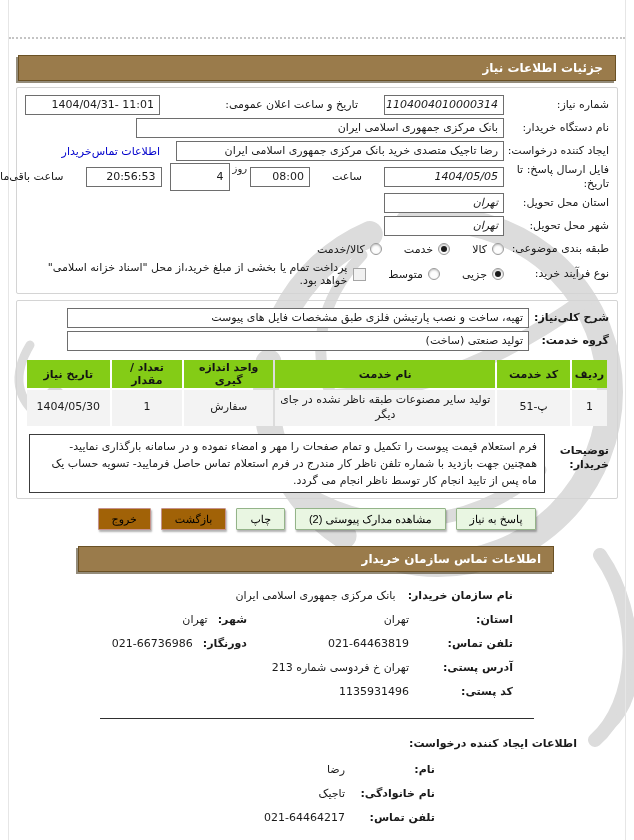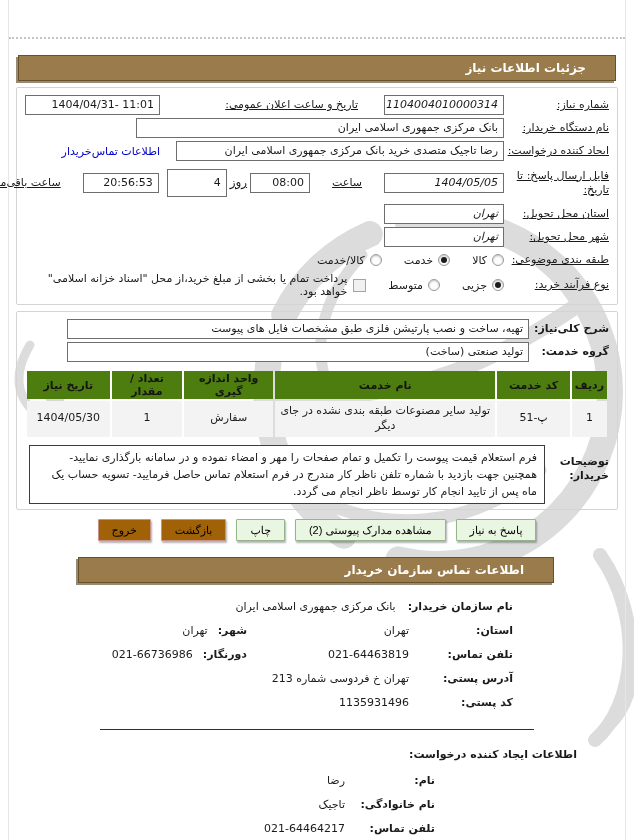--- a/index.html
+++ b/index.html
@@ -12,60 +12,60 @@
   .frame {
     position:relative; z-index:1; margin:0 8px; height:840px; box-sizing:border-box;
     border-left:1px solid #e6e6e6; border-right:1px solid #e6e6e6;
   }
   .top-strip { height:37px; border-bottom:2px dotted #c4c4c4; }
 
   .bar {
     height:26px; background:#9a7b4b; border:1px solid #6a5125;
     box-shadow:-2px 2px 0 rgba(60,45,15,.55);
     color:#fff; font-weight:bold; font-size:12px;
-    display:flex; align-items:center; padding:0 29px; box-sizing:border-box;
+    display:flex; align-items:center; padding:0 12px; box-sizing:border-box;
   }
   .bar-main { margin:16px 9px 0; }
   .bar-contact { margin:16px 71px 0 69px; }
 
   .box { border:1px solid #d4d4d4; border-radius:2px; margin:6px 7px 0; padding:5px 8px; background:transparent; }
 
   .row { display:flex; align-items:center; margin:1px 0; min-height:22px; }
-  .lbl { flex:none; line-height:1.25;text-decoration:underline; }
+  .lbl { flex:none; line-height:1.25; }
   .w105 { width:105px; }
   .inp {
     flex:none; box-sizing:border-box; border:1px solid #6e6e6e; background:#fff;
     height:20px; line-height:18px; padding:0 5px; overflow:hidden; white-space:nowrap;
     text-align:right;
   }
   .ltr { direction:ltr; unicode-bidi:isolate; }
   .w128 { width:120px;font-style:italic; } .w135 { width:135px; } .w368 { width:368px; }
   .w328 { width:328px; } .w60 { width:60px; } .w76 { width:76px; }
   .sp26 { width:26px; flex:none; } .sp8 { width:8px; flex:none; }
   .grow { flex:1; }
   .tall { height:28px; line-height:26px; }
   .mini-lbl { margin:0 22px; }
-  .top-lbl { align-self:flex-start; font-size:12px; margin:12px 3px; }
+  .top-lbl { align-self:flex-start; font-size:10px; margin:0 3px; }
   .link { color:#0000cc; margin-right:16px; white-space:nowrap; cursor:pointer; }
 
   .opt { display:flex; align-items:center; margin-left:22px; cursor:default; }
   .radio {
     flex:none; width:10px; height:10px; border-radius:50%;
     border:1px solid #9a9a9a; background:#fdfdfd; margin-left:5px; position:relative;
     box-shadow:inset 0 1px 2px rgba(0,0,0,.25);
   }
   .radio.checked::after { content:""; position:absolute; inset:2px; border-radius:50%; background:#1c1c1c; }
   .checkbox { flex:none; width:11px; height:11px; border:1px solid #a5a5a5; background:#f1f1f1; margin-left:6px; }
 
   .lbl-b { font-weight:bold; width:80px; flex:none; line-height:1.3; }
   .inp-wide { width:462px; }
   .sec-h { font-weight:bold; margin:6px 0 4px; }
 
   table.svc { border-collapse:separate; border-spacing:2px; margin:6px 0 2px; width:100%; }
-  table.svc th { background:#4d7c0f; color:#141414; font-weight:bold; font-size:11px; height:20px; padding:1px 3px; }
+  table.svc th { background:#84cc16; color:#141414; font-weight:bold; font-size:11px; height:20px; padding:1px 3px; }
   table.svc td { background:#f3f3f3; text-align:center; font-size:11px; padding:3px 3px; line-height:1.35; }
 
   .notes-row { display:flex; align-items:flex-start; margin-top:6px; }
   .notes-lbl { font-weight:bold; width:64px; flex:none; padding-top:10px; line-height:1.3;text-align:right; }
   .notes-box {
     box-sizing:border-box; width:516px; min-height:56px; border:1px solid #3c3c3c; background:#fff;
     padding:3px 7px; line-height:1.55; text-align:right;
   }
 
   .btns { display:flex; justify-content:center; gap:10px; margin:9px 0 0; }
@@ -223,21 +223,21 @@
             <th>نام خدمت</th>
             <th>واحد اندازه گیری</th>
             <th>تعداد / مقدار</th>
             <th>تاریخ نیاز</th>
           </tr>
         </thead>
         <tbody>
           <tr>
             <td>1</td>
             <td>پ-51</td>
-            <td>تولید سایر مصنوعات طبقه بندی نشده در جای دیگر</td>
+            <td>تولید سایر مصنوعات طبقه ناظر نشده در جای دیگر</td>
             <td>سفارش</td>
             <td>1</td>
             <td><span class="ltr">1404/05/30</span></td>
           </tr>
         </tbody>
       </table>
 
       <div class="notes-row">
         <span class="notes-lbl">توضیحات خریدار:</span>
         <div class="notes-box">فرم استعلام قیمت پیوست را تکمیل و تمام صفحات را مهر و امضاء نموده و در سامانه بارگذاری نمایید- همچنین جهت بازدید با شماره تلفن ناظر کار مندرج در فرم استعلام تماس حاصل فرمایید- تسویه حساب یک ماه پس از تایید انجام کار توسط ناظر انجام می گردد.</div>

